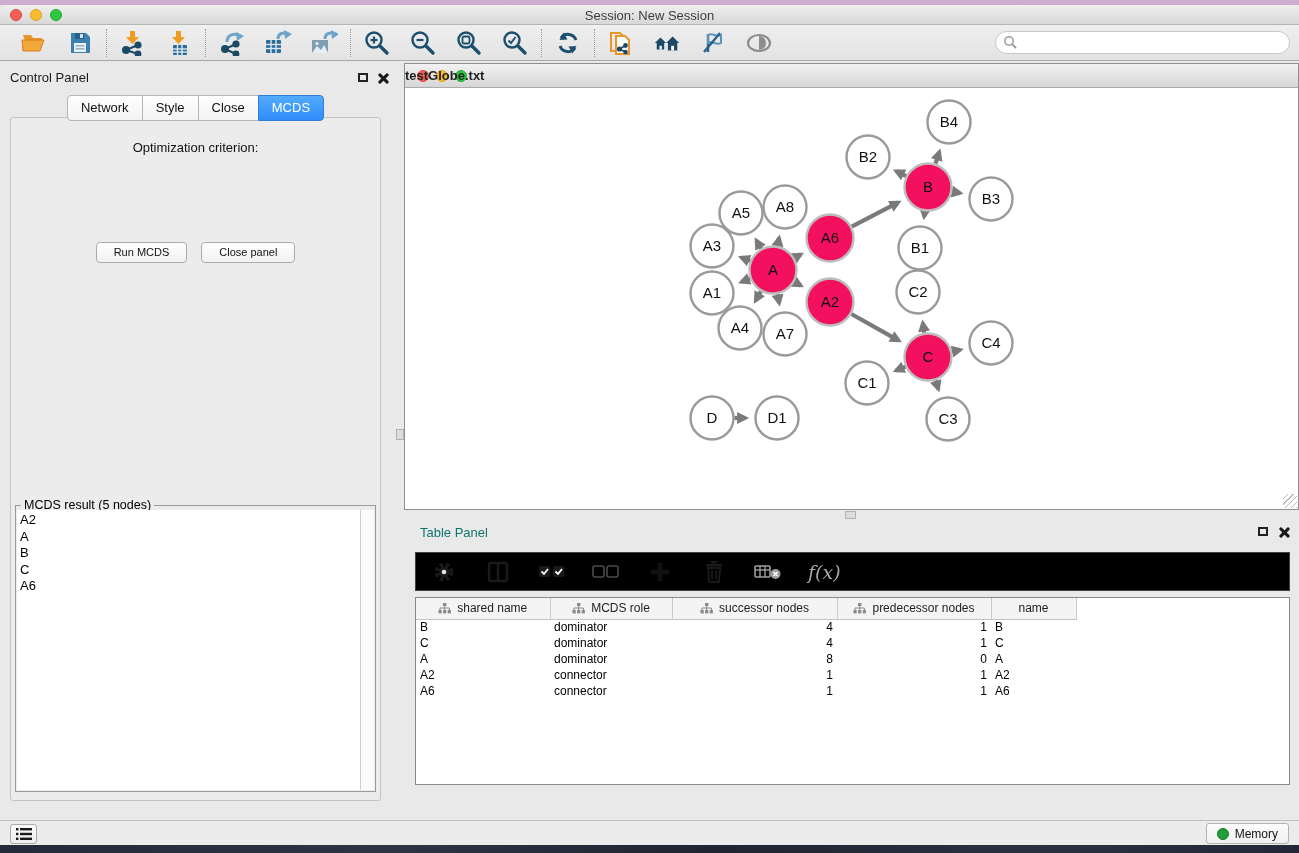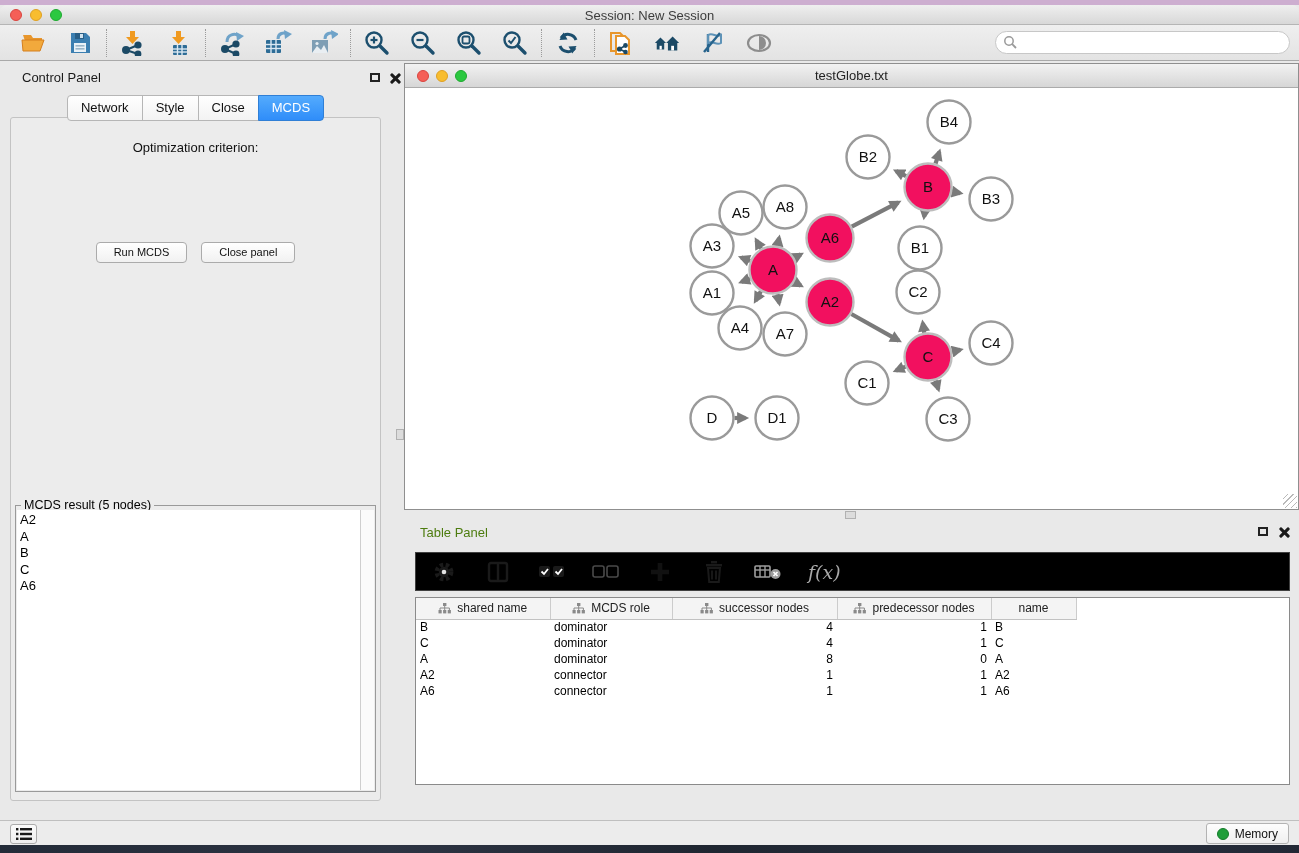--- a/index.html
+++ b/index.html
@@ -21,21 +21,21 @@
     background:linear-gradient(#efefef,#e3e3e3); border-bottom:1px solid #a9a9a9;
     display:flex; align-items:center; padding:0 8px; }
   .tgroup { display:flex; align-items:center; gap:18px; padding:0 12px; }
   .tsep { width:1px; height:28px; border-left:1px dotted #9b9b9b; }
   .ticon { width:28px; height:28px; display:flex; align-items:center; justify-content:center; }
   .searchbox { position:absolute; right:9px; top:6px; width:295px; height:23px; background:#fff;
     border:1px solid #c7c7c7; border-radius:12px; display:flex; align-items:center; padding-left:7px; }
   .searchbox input { border:none; outline:none; font-size:12px; width:250px; background:transparent; }
 
   
-  .control-panel { position:absolute; left:0; top:66px; width:391px; height:737px;padding-left:12px; }
+  .control-panel { position:absolute; left:0; top:66px; width:391px; height:737px; }
   .panel-head { position:relative; height:24px; }
   .panel-head .ptitle { position:absolute; left:10px; top:4px; font-size:13px; color:#1a1a1a; }
   .float-icon { position:absolute; width:10px; height:9px; border:2px solid #222; top:7px; }
   .x-icon { position:absolute; width:11px; height:11px; top:7px; }
   .x-icon::before,.x-icon::after { content:""; position:absolute; left:4.5px; top:-1px; width:3px; height:13px;
      background:#1a1a1a; border-radius:1px; }
   .x-icon::before{ transform:rotate(45deg);} .x-icon::after{ transform:rotate(-45deg);}
   .cp-float{ left:358px; } .cp-x{ left:377px; }
 
   .cp-tabs { position:absolute; left:0; top:29px; width:100%; display:flex; justify-content:center; z-index:2; }
@@ -65,31 +65,31 @@
   .result-scroll { position:absolute; top:4px; right:1px; bottom:1px; width:13px; background:#fbfbfb; }
   .mcds-item { line-height:16.5px; color:#000; }
 
   
   .net-frame { position:absolute; left:404px; top:63px; width:895px; height:447px;
     background:#fff; border:1px solid #8f8f8f; }
   .net-titlebar { position:relative; height:24px; background:linear-gradient(#f2f2f2,#d6d6d6);
     border-bottom:1px solid #ababab; }
   .net-titlebar .traffic{ top:6px; }
   .nt-red{left:12px;} .nt-yellow{left:31px;} .nt-green{left:50px;}
-  .net-titlebar .title { position:absolute; left:0; right:0; top:4px; text-align:center; font-size:13px; color:#222; }
+  .net-titlebar .title { position:absolute; left:0; right:0; top:4px; font-size:13px; color:#222;font-weight:bold; }
   .net-canvas { position:relative; width:893px; height:421px; background:#fff; }
   .grip { position:absolute; right:1px; bottom:1px; width:14px; height:14px;
     background:repeating-linear-gradient(135deg, transparent 0 3px, #b9b9b9 3px 4px); }
   .split-handle-v { position:absolute; left:396px; top:429px; width:8px; height:11px; background:#dcdcdc; border:1px solid #b1b1b1;}
   .split-handle-h { position:absolute; left:845px; top:511px; width:11px; height:8px; background:#dcdcdc; border:1px solid #b1b1b1;}
 
   
   .table-panel { position:absolute; left:404px; top:520px; width:895px; height:300px; }
   .tp-head { position:relative; height:26px; }
-  .tp-head .ptitle { position:absolute; left:16px; top:5px; font-size:13px; color:#4d7c0f; }
+  .tp-head .ptitle { position:absolute; left:16px; top:5px; font-size:13px; color:#0f766e; }
   .tp-float{ left:854px; } .tp-x{ left:874px; }
   .tp-toolbar { position:absolute; left:11px; top:32px; width:875px; height:39px; background:#000000;
     border:1px solid #404040; display:flex; align-items:center; gap:26px; padding-left:14px; }
   .fx-label { font-family:"DejaVu Serif", serif; font-style:italic; font-size:19px; color:#a9a9a9; }
   .tp-table-wrap { position:absolute; left:11px; top:77px; width:875px; height:188px; background:#fff; border:1px solid #8a8a8a; overflow:hidden;}
   table.datatable { border-collapse:collapse; table-layout:fixed; font-size:12px; }
   table.datatable th { background:#f4f4f4; border-right:1px solid #cccccc; border-bottom:1px solid #c2c2c2;
     font-weight:normal; color:#222; height:21px; text-align:center; }
   table.datatable th .hwrap{ display:flex; align-items:center; justify-content:center; gap:6px;}
   table.datatable td { height:16px; color:#000; padding:0 4px; overflow:hidden; white-space:nowrap;}

